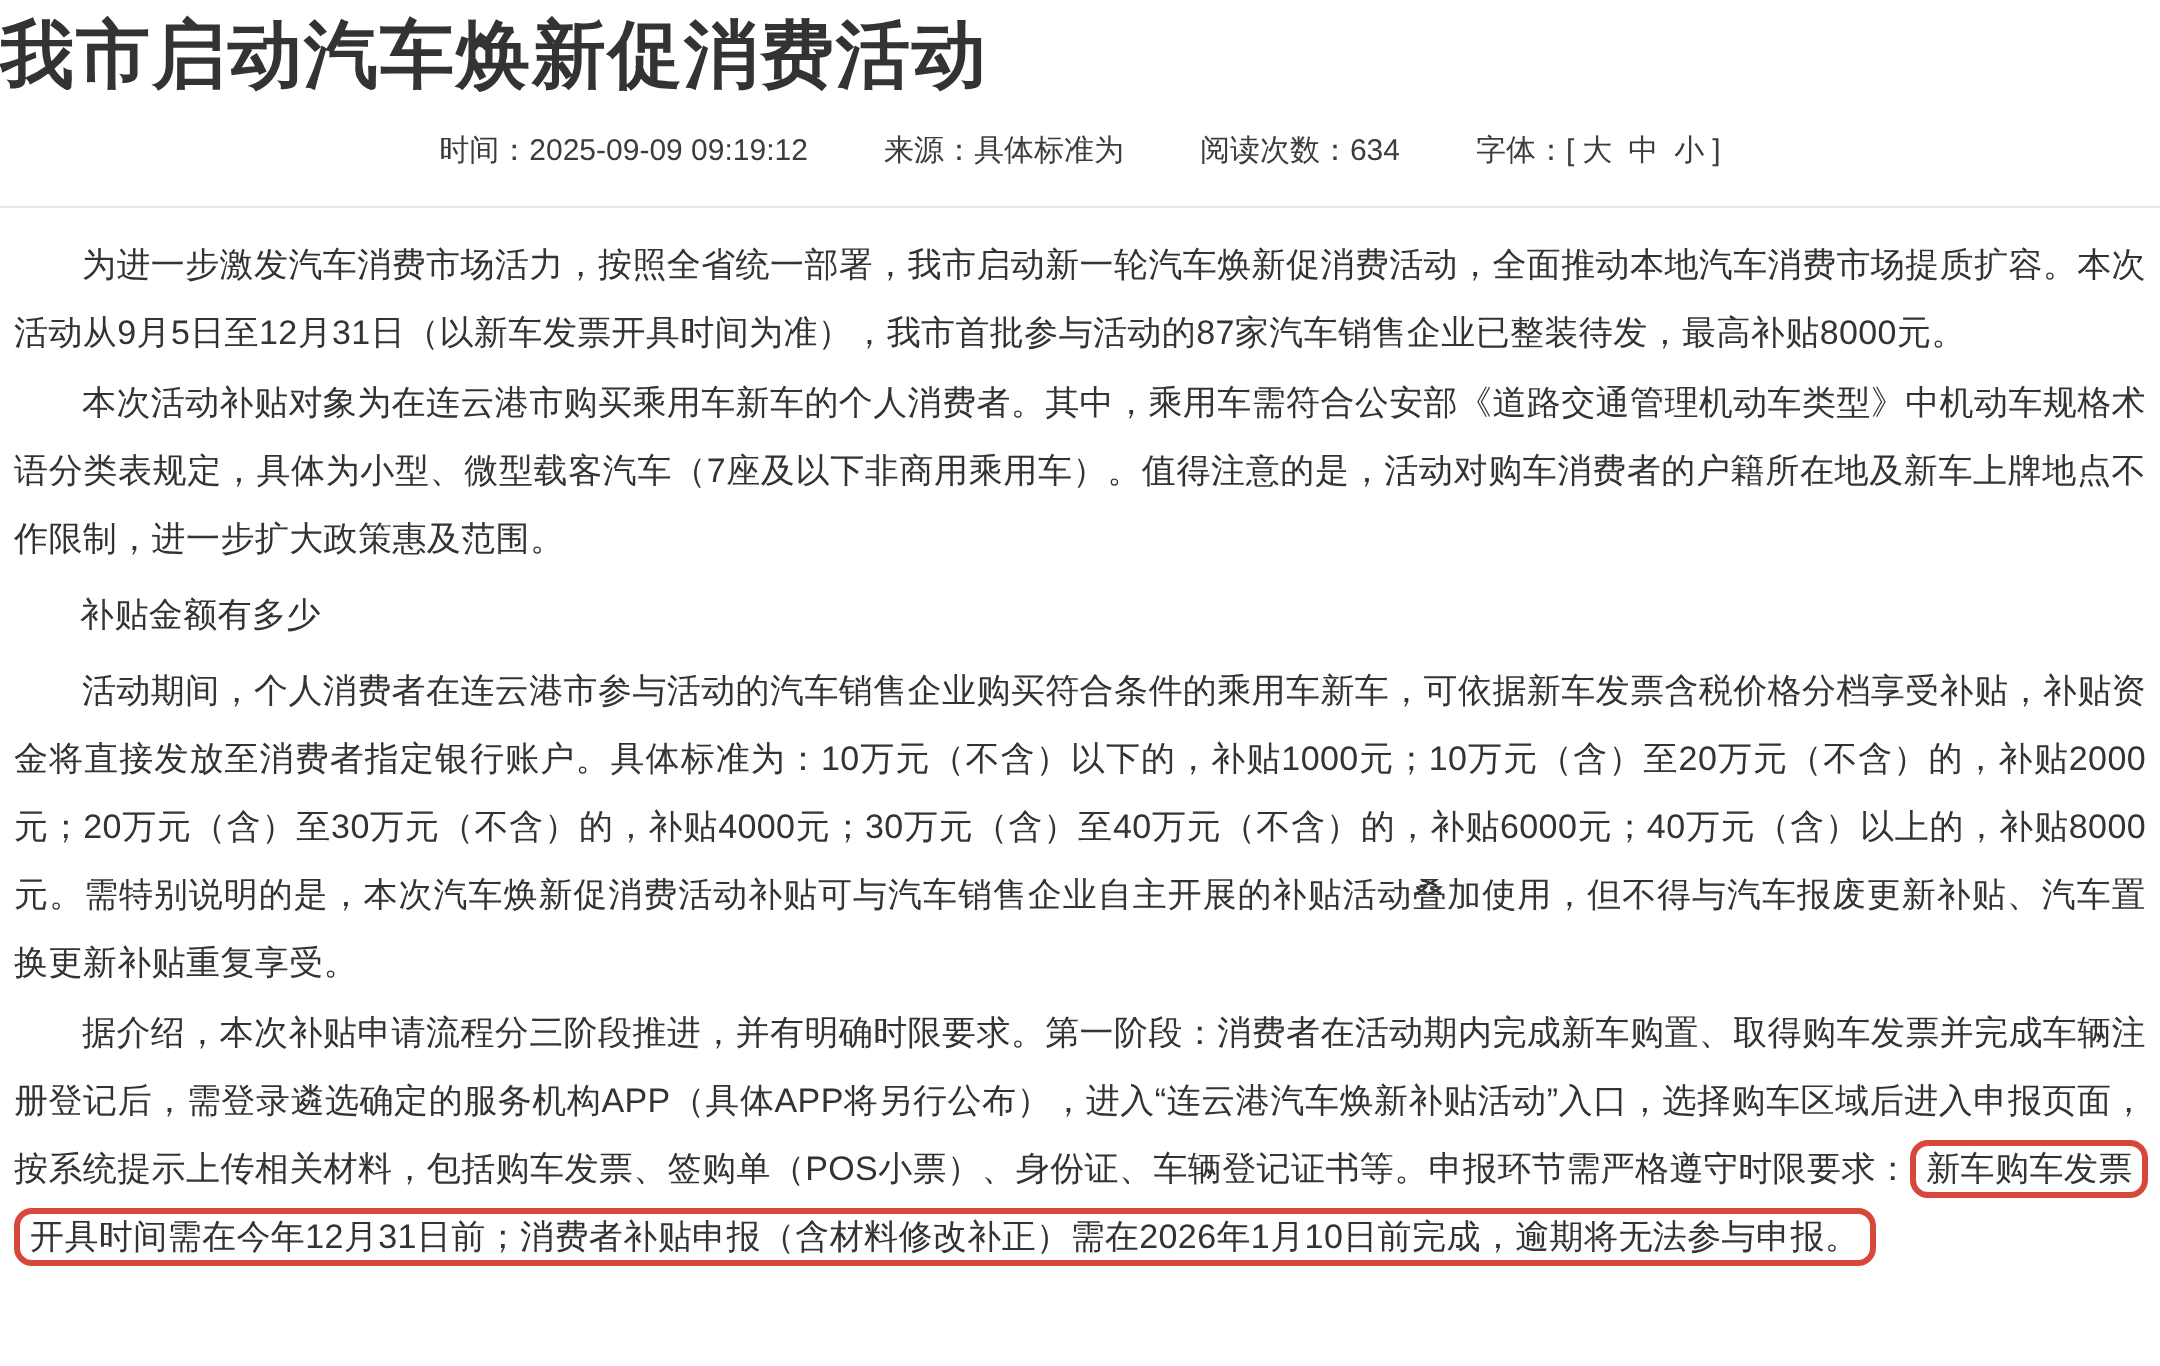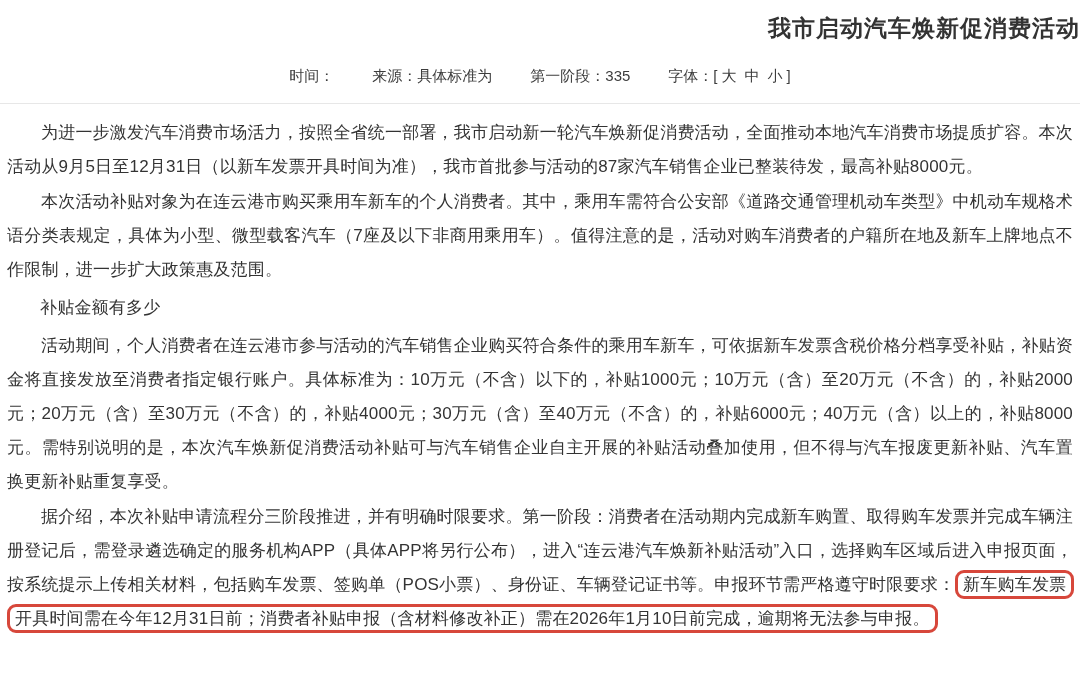--- a/index.html
+++ b/index.html
@@ -14,22 +14,22 @@
     margin: 0 auto;
     background: #ffffff;
     overflow: hidden;
     box-sizing: border-box;
   }
   .article-header {
     padding-top: 8px;
   }
   .article-title {
     margin: 0;
-    text-align: right;
-    font-size: 23px;
+    text-align: left;
+    font-size: 37px;
     font-weight: 600;
     letter-spacing: 1px;
     color: #333333;
     line-height: 40px;
   }
   .meta-bar {
     margin-top: 17px;
     display: flex;
     justify-content: center;
     align-items: center;
@@ -77,28 +77,29 @@
 <body>
 
 <div class="page">
 
   <header class="article-header">
     <h1 class="article-title">我市启动汽车焕新促消费活动</h1>
 
     <div class="meta-bar">
       <span class="meta-item">
         <span>时间：</span>
+        <span>2025-09-09 09:19:12</span>
       </span>
       <span class="meta-item">
         <span>来源：</span>
         <span>具体标准为</span>
       </span>
       <span class="meta-item">
-        <span>第一阶段：</span>
-        <span>335</span>
+        <span>阅读次数：</span>
+        <span>634</span>
       </span>
       <span class="meta-item font-control">
         <span>字体：</span>
         <span>[</span>
         <span class="font-option">大</span>
         <span class="font-option">中</span>
         <span class="font-option">小</span>
         <span>]</span>
       </span>
     </div>

